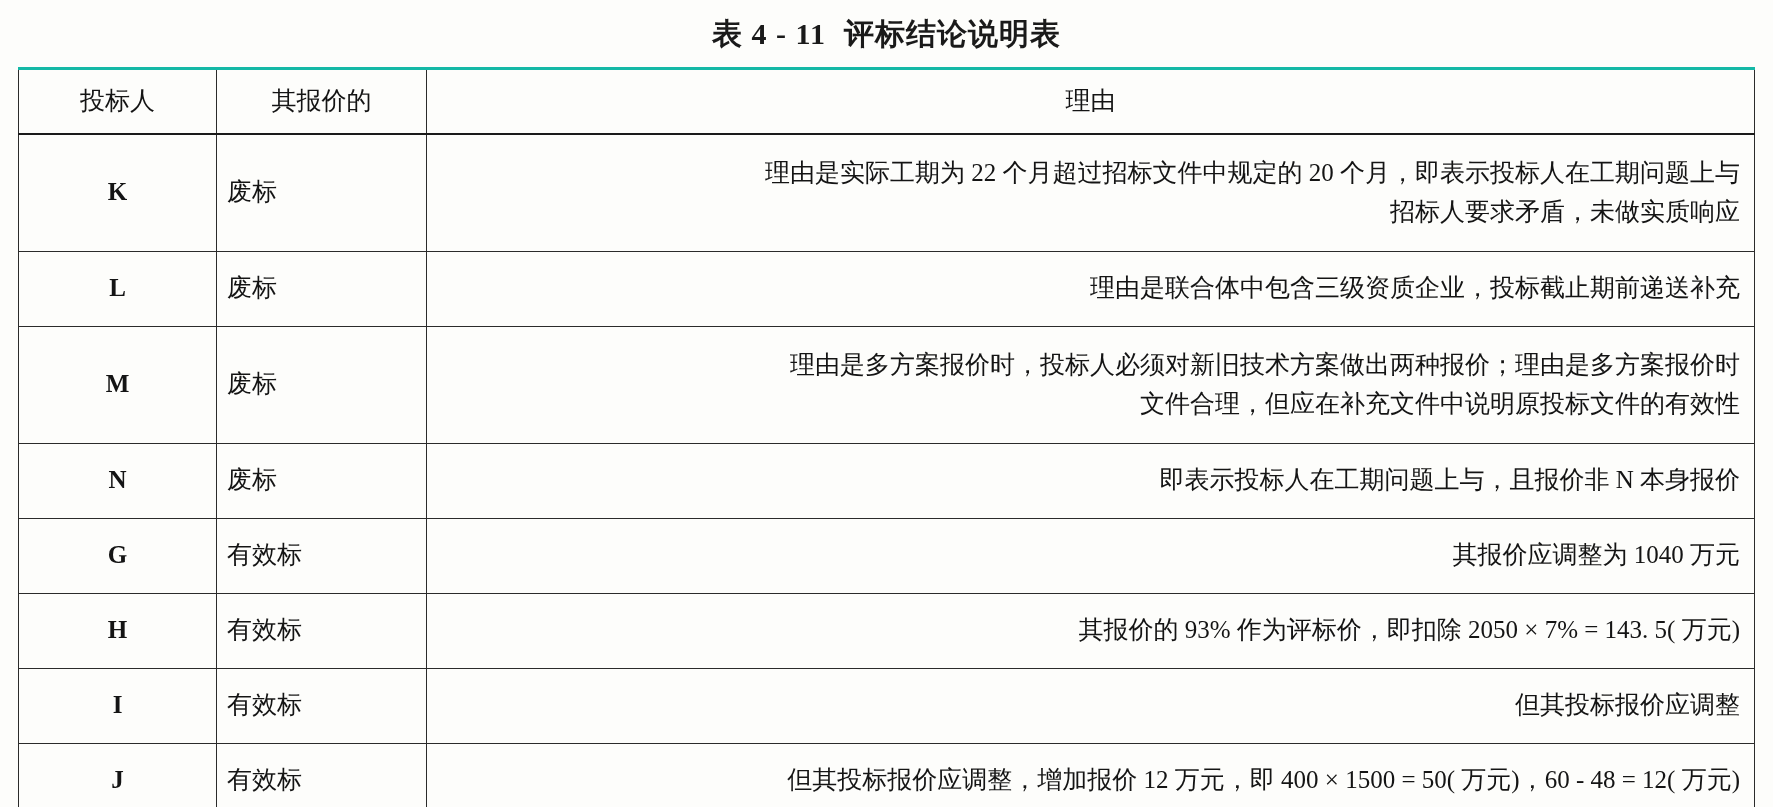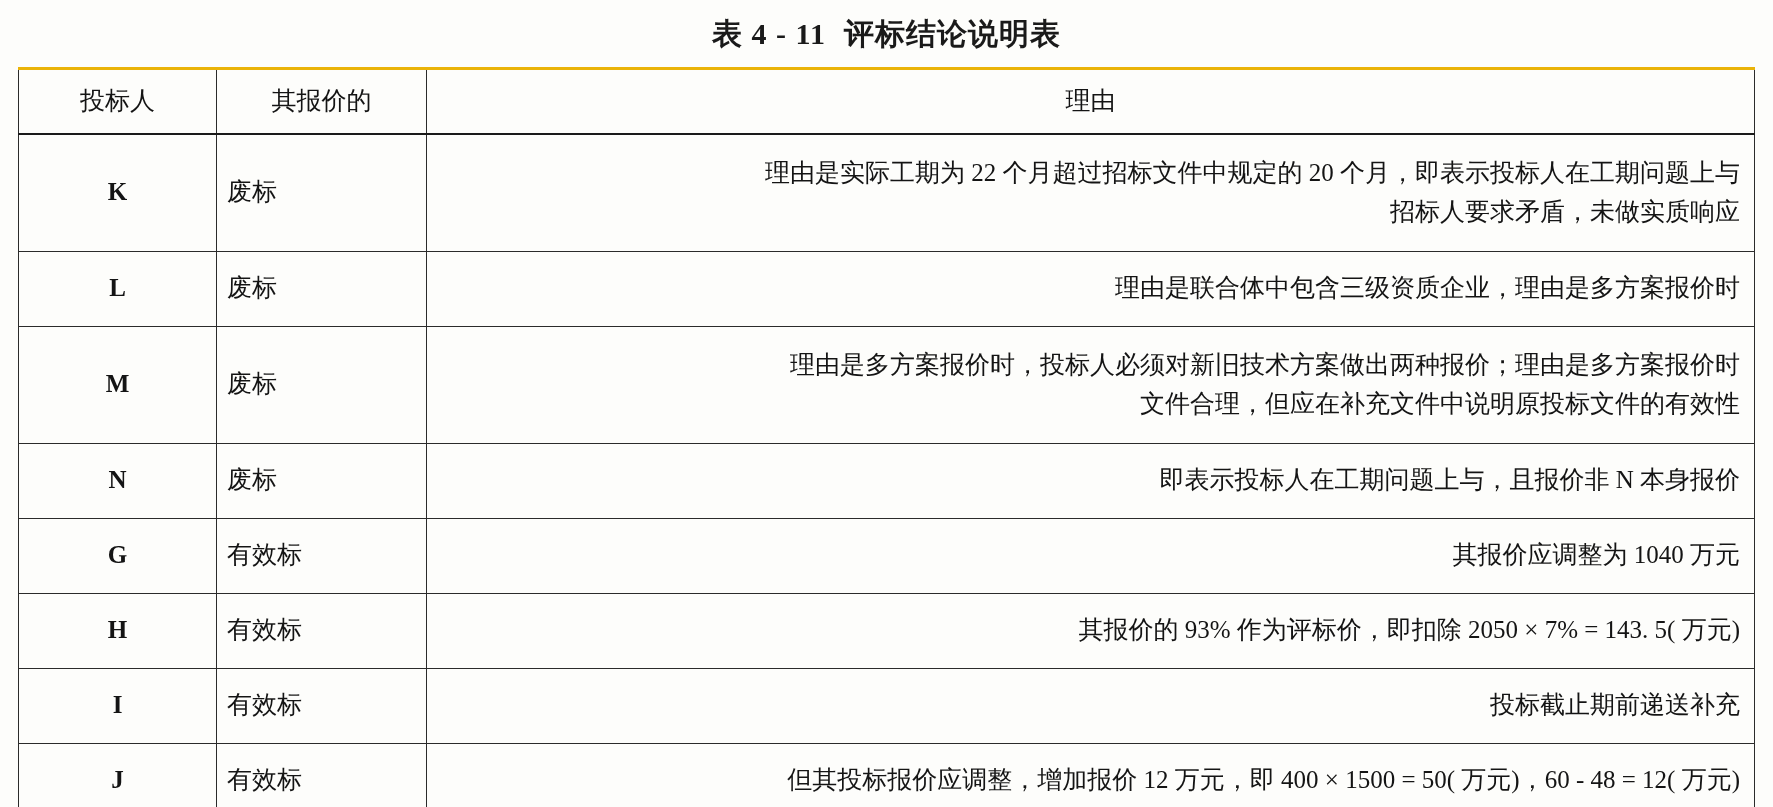--- a/index.html
+++ b/index.html
@@ -44,21 +44,21 @@
   table.bid-table th,
   table.bid-table td {
     border: 1px solid #2b2b2b;
     vertical-align: middle;
     padding: 6px 10px;
     font-size: 25px;
     line-height: 1.55;
     color: #141414;
   }
   table.bid-table thead th {
-    border-top: 3px solid #eab308;
+    border-top: 3px solid #14b8a6;
     border-bottom: 2px solid #1a1a1a;
     font-weight: normal;
     text-align: center;
     padding-top: 12px;
     padding-bottom: 12px;
   }
   table.bid-table tbody tr:last-child td {
     border-bottom: 3px solid #1a1a1a;
   }
   table.bid-table td.col-bidder {
@@ -113,21 +113,21 @@
           <td class="col-conclusion">废标</td>
           <td class="col-reason">
             <span class="reason-line">理由是实际工期为 22 个月超过招标文件中规定的 20 个月，即表示投标人在工期问题上与</span>
             <span class="reason-line">招标人要求矛盾，未做实质响应</span>
           </td>
         </tr>
         <tr class="row-short">
           <td class="col-bidder">L</td>
           <td class="col-conclusion">废标</td>
           <td class="col-reason">
-            <span class="reason-line">理由是联合体中包含三级资质企业，理由是多方案报价时</span>
+            <span class="reason-line">理由是联合体中包含三级资质企业，投标截止期前递送补充</span>
           </td>
         </tr>
         <tr class="row-tall">
           <td class="col-bidder">M</td>
           <td class="col-conclusion">废标</td>
           <td class="col-reason">
             <span class="reason-line">理由是多方案报价时，投标人必须对新旧技术方案做出两种报价；理由是多方案报价时</span>
             <span class="reason-line">文件合理，但应在补充文件中说明原投标文件的有效性</span>
           </td>
         </tr>
@@ -149,21 +149,21 @@
           <td class="col-bidder">H</td>
           <td class="col-conclusion">有效标</td>
           <td class="col-reason">
             <span class="reason-line">其报价的 93% 作为评标价，即扣除 2050 × 7% = 143. 5( 万元)</span>
           </td>
         </tr>
         <tr class="row-short">
           <td class="col-bidder">I</td>
           <td class="col-conclusion">有效标</td>
           <td class="col-reason">
-            <span class="reason-line">投标截止期前递送补充</span>
+            <span class="reason-line">但其投标报价应调整</span>
           </td>
         </tr>
         <tr class="row-short">
           <td class="col-bidder">J</td>
           <td class="col-conclusion">有效标</td>
           <td class="col-reason">
             <span class="reason-line">但其投标报价应调整，增加报价 12 万元，即 400 × 1500 = 50( 万元)，60 - 48 = 12( 万元)</span>
           </td>
         </tr>
       </tbody>

